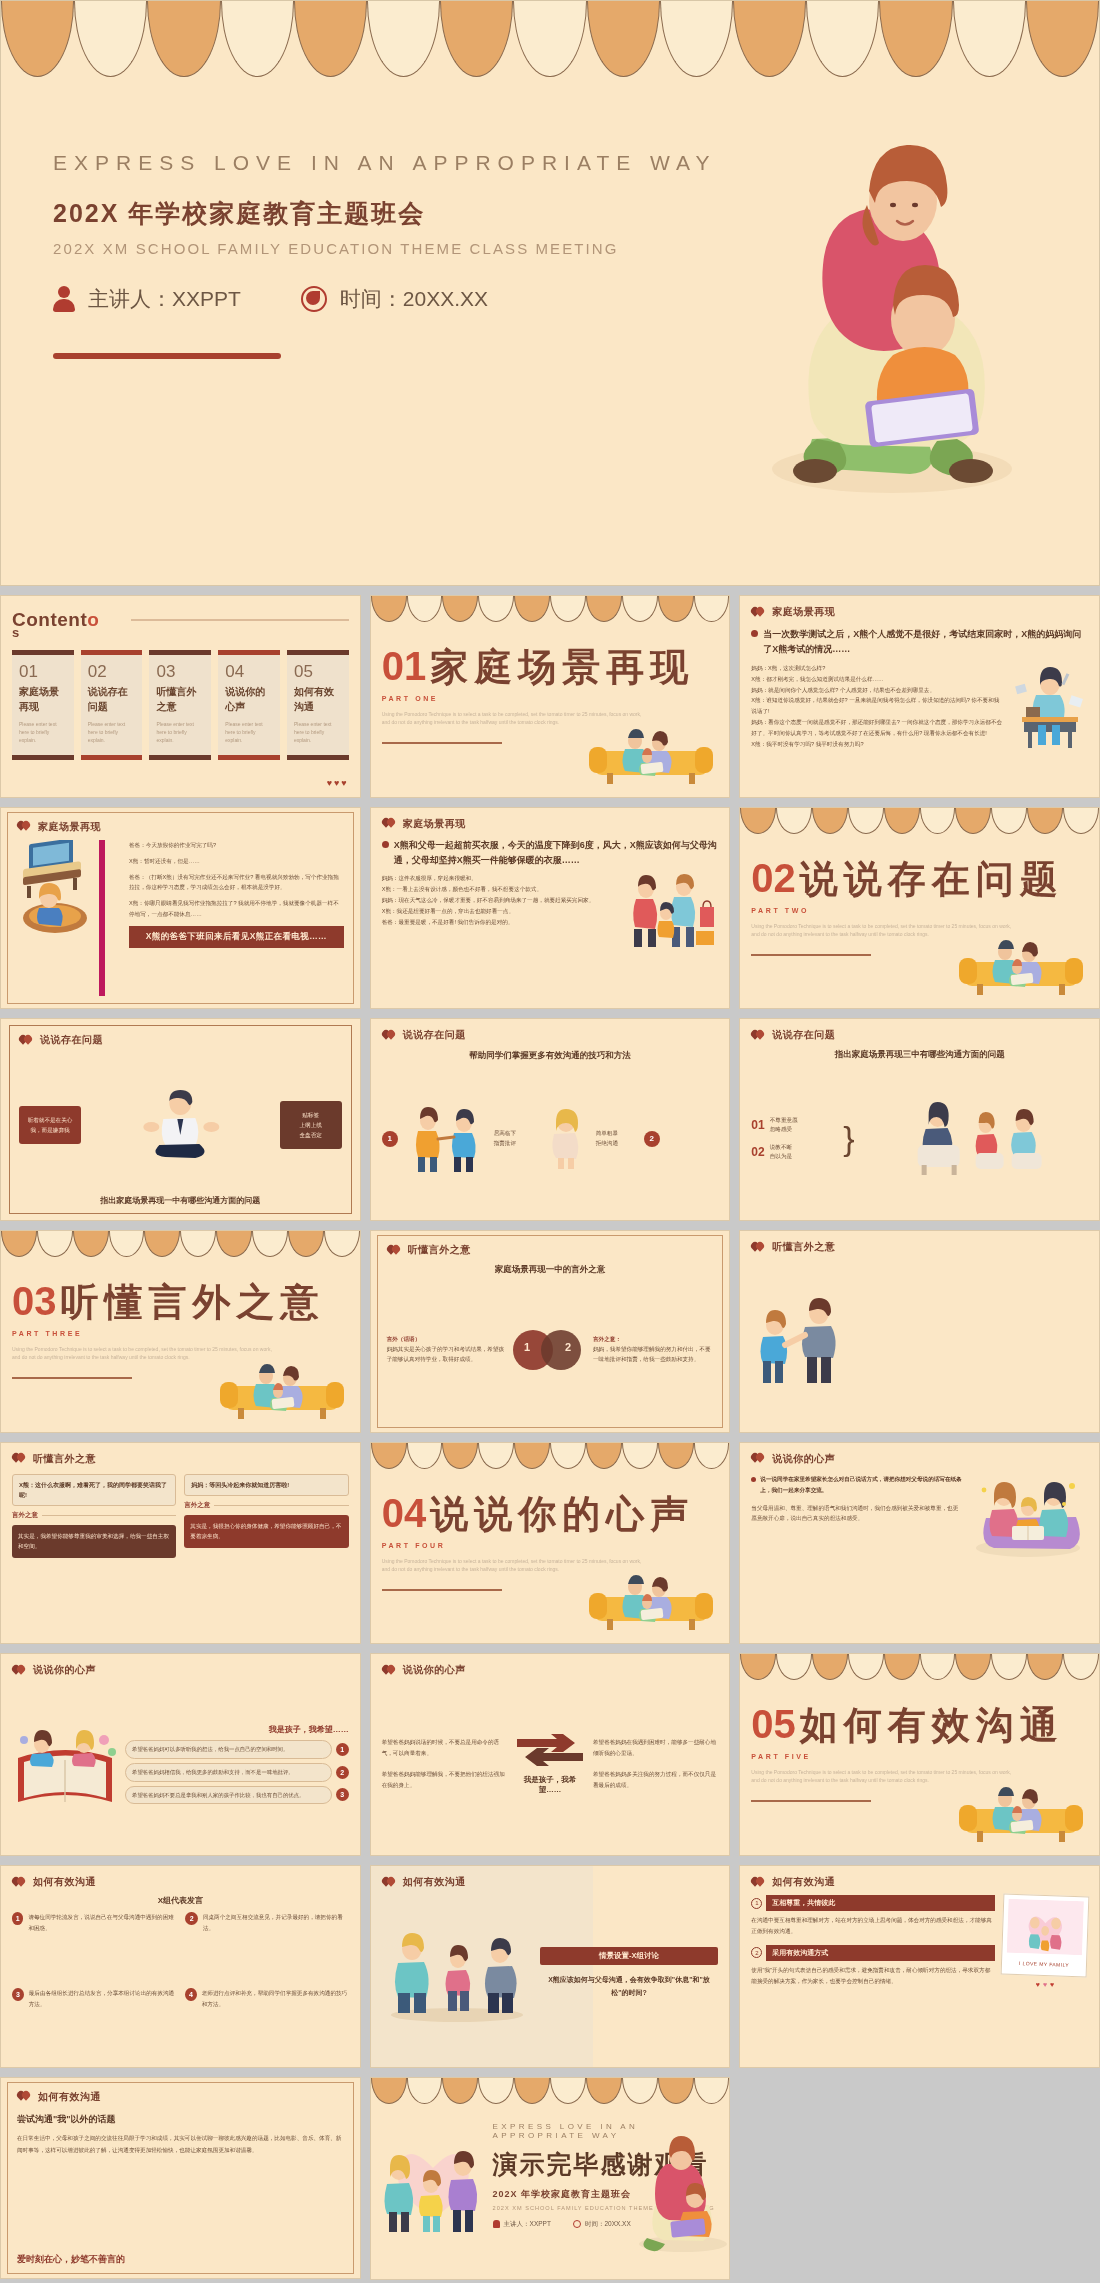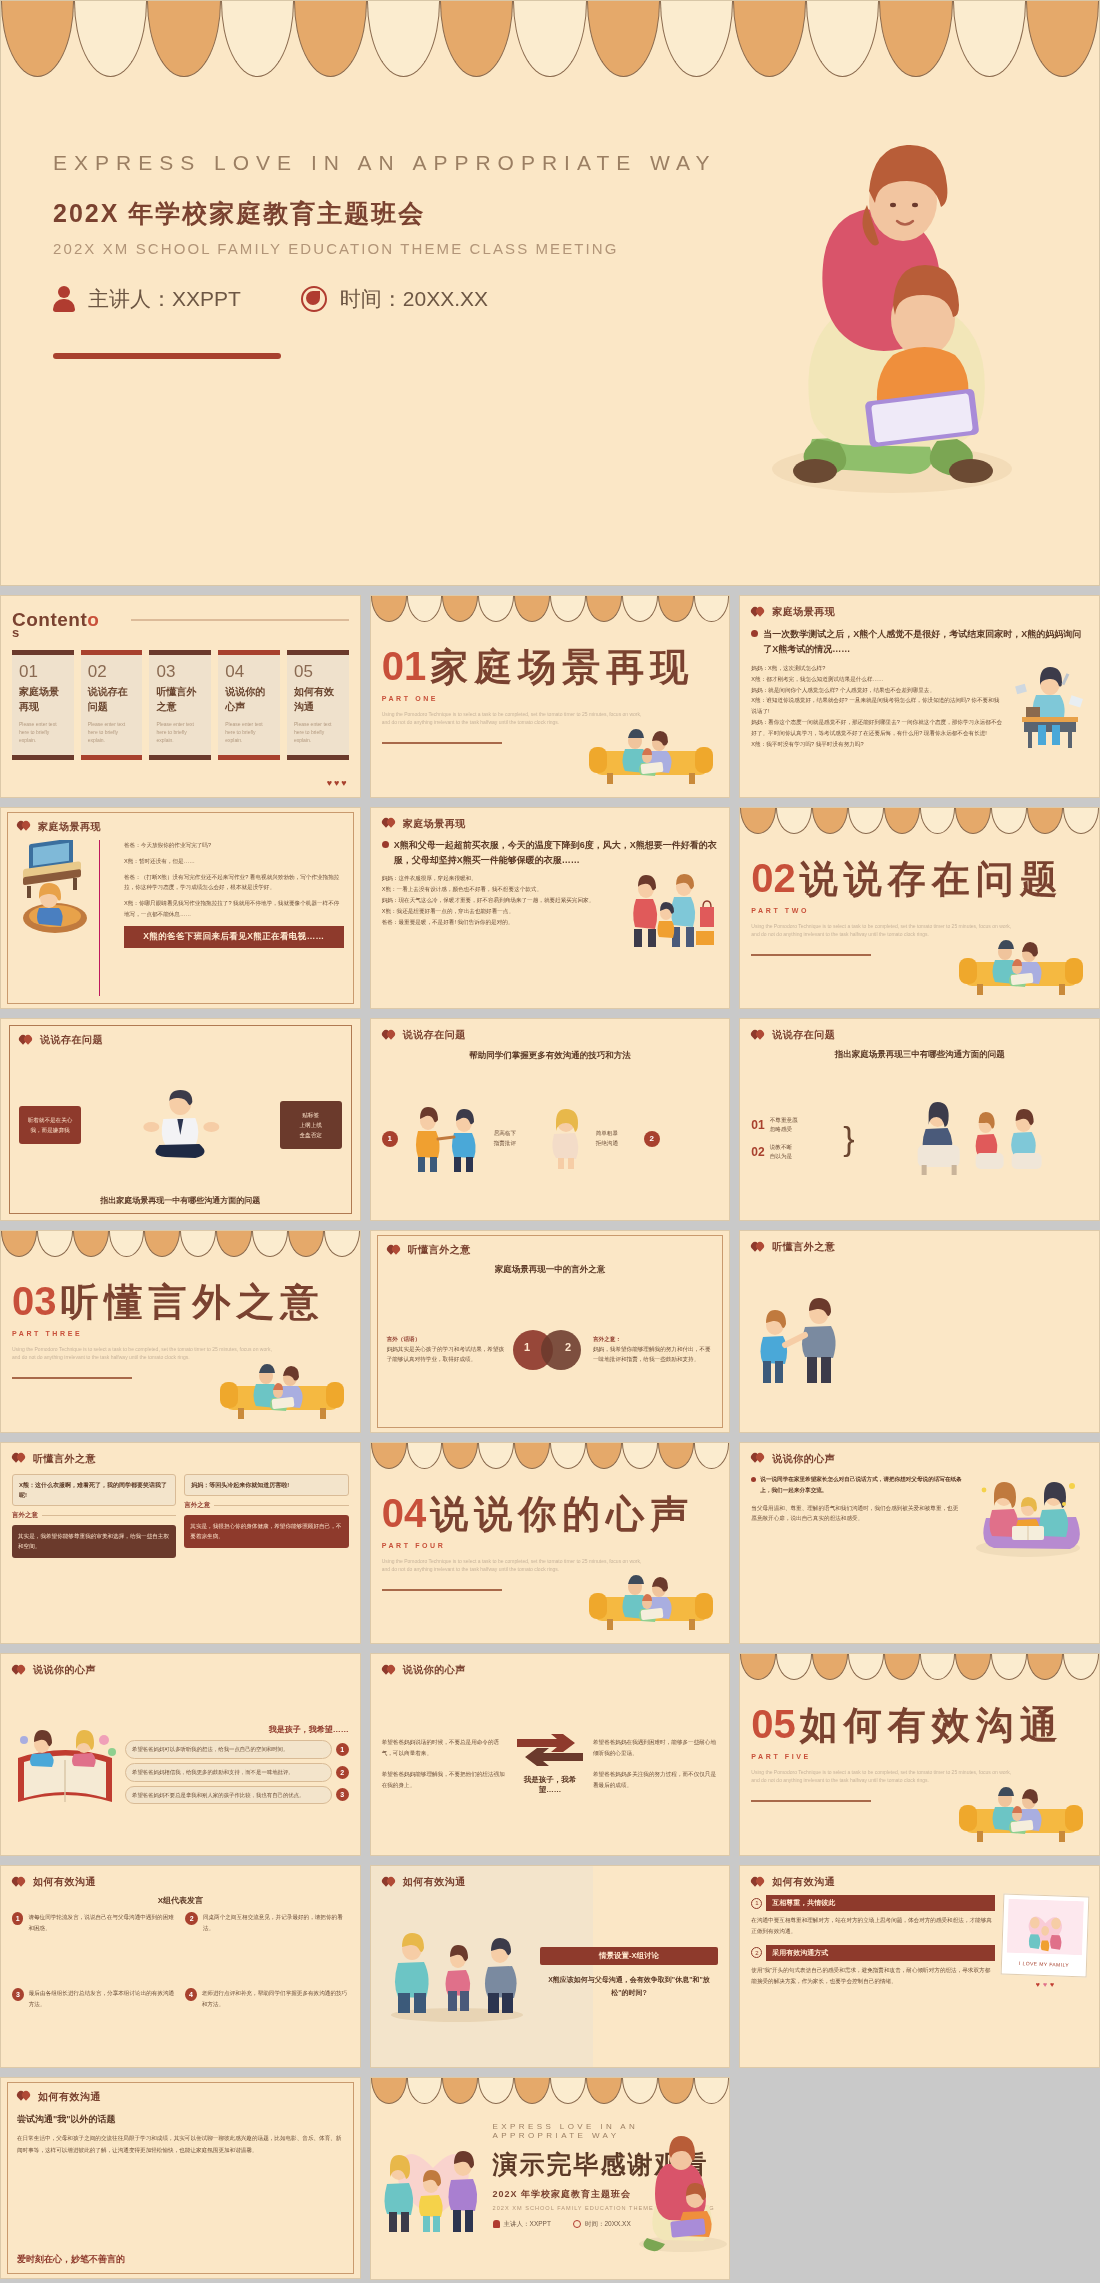--- a/index.html
+++ b/index.html
@@ -320,40 +320,40 @@
             <rect x="6" y="30" width="58" height="10" rx="3" fill="#e8c98a" transform="skewY(-8)"></rect>
             <rect x="6" y="38" width="58" height="8" rx="2" fill="#8a5a3a" transform="skewY(-8)"></rect>
             <rect x="10" y="46" width="4" height="12" fill="#6b4a33"></rect>
               <rect x="56" y="38" width="4" height="12" fill="#6b4a33"></rect>
             <ellipse cx="38" cy="78" rx="32" ry="15" fill="#c07a3e"></ellipse>
             <ellipse cx="38" cy="76" rx="26" ry="11" fill="#e8a24a"></ellipse>
             <ellipse cx="32" cy="58" rx="9" ry="10" fill="#f6cda6"></ellipse>
             <path d="M22 56 q0-13 10-13 q12 0 12 14 q0 5-3 3 q-2-7-10-6 q-8 1-9 5z" fill="#e8a24a"></path>
             <path d="M22 68 q-4 10 0 16 l22 2 q4-12 -2-18z" fill="#4a7fc0"></path>
           </svg>
-          <div style="flex:1;border-left:1px solid #be185d;padding-left:24px">
+          <div style="flex:1;border-left:6px solid #be185d;padding-left:24px">
             <div class="body-txt" style="margin-bottom:5px">爸爸：今天放假你的作业写完了吗?</div>
             <div class="body-txt" style="margin-bottom:5px">X熊：暂时还没有，但是……</div>
             <div class="body-txt" style="margin-bottom:5px">爸爸：（打断X熊）没有写完作业还不起来写作业? 看电视就兴致勃勃，写个作业拖拖拉拉，你这种学习态度，学习成绩怎么会好，根本就是没学好。</div>
             <div class="body-txt" style="margin-bottom:6px">X熊：你哪只眼睛看见我写作业拖拖拉拉了? 我就用不停地学，我就要像个机器一样不停地写，一点都不能休息……</div>
             <div class="banner">X熊的爸爸下班回来后看见X熊正在看电视……</div>
           </div>
         </div>
       </div>
     </div>
 
     <div class="slide">
       <div class="s-pad flexcol">
         <div class="tag">
           <span class="tag-ico"></span>
           <span class="tag-txt">家庭场景再现</span>
         </div>
         <div class="flexrow" style="gap:5px;margin-top:7px">
           <span class="dot"></span>
-          <div class="lead">X熊和父母一起超前买衣服，今天的温度下降到6度，风大，X熊想要一件好看的衣服，父母却坚持X熊买一件能够保暖的衣服……</div>
+          <div class="lead">X熊和父母一起超前买衣服，今天的温度下降到6度，风大，X熊应该如何与父母沟通，父母却坚持X熊买一件能够保暖的衣服……</div>
         </div>
         <div class="flexrow" style="gap:5px;margin-top:6px">
           <div style="flex:1">
             <div class="body-txt">妈妈：这件衣服很厚，穿起来很暖和。</div>
             <div class="body-txt">X熊：一看上去没有设计感，颜色也不好看，我不想要这个款式。</div>
             <div class="body-txt">妈妈：现在天气这么冷，保暖才重要，好不容易到商场来了一趟，就要赶紧买完回家。</div>
             <div class="body-txt">X熊：我还是想要好看一点的，穿出去也能好看一点。</div>
             <div class="body-txt">爸爸：最重要是暖，不是好看! 我们告诉你的是对的。</div>
           </div>
           <svg style="width:92px;height:76px;flex:none" viewBox="0 0 92 76">

